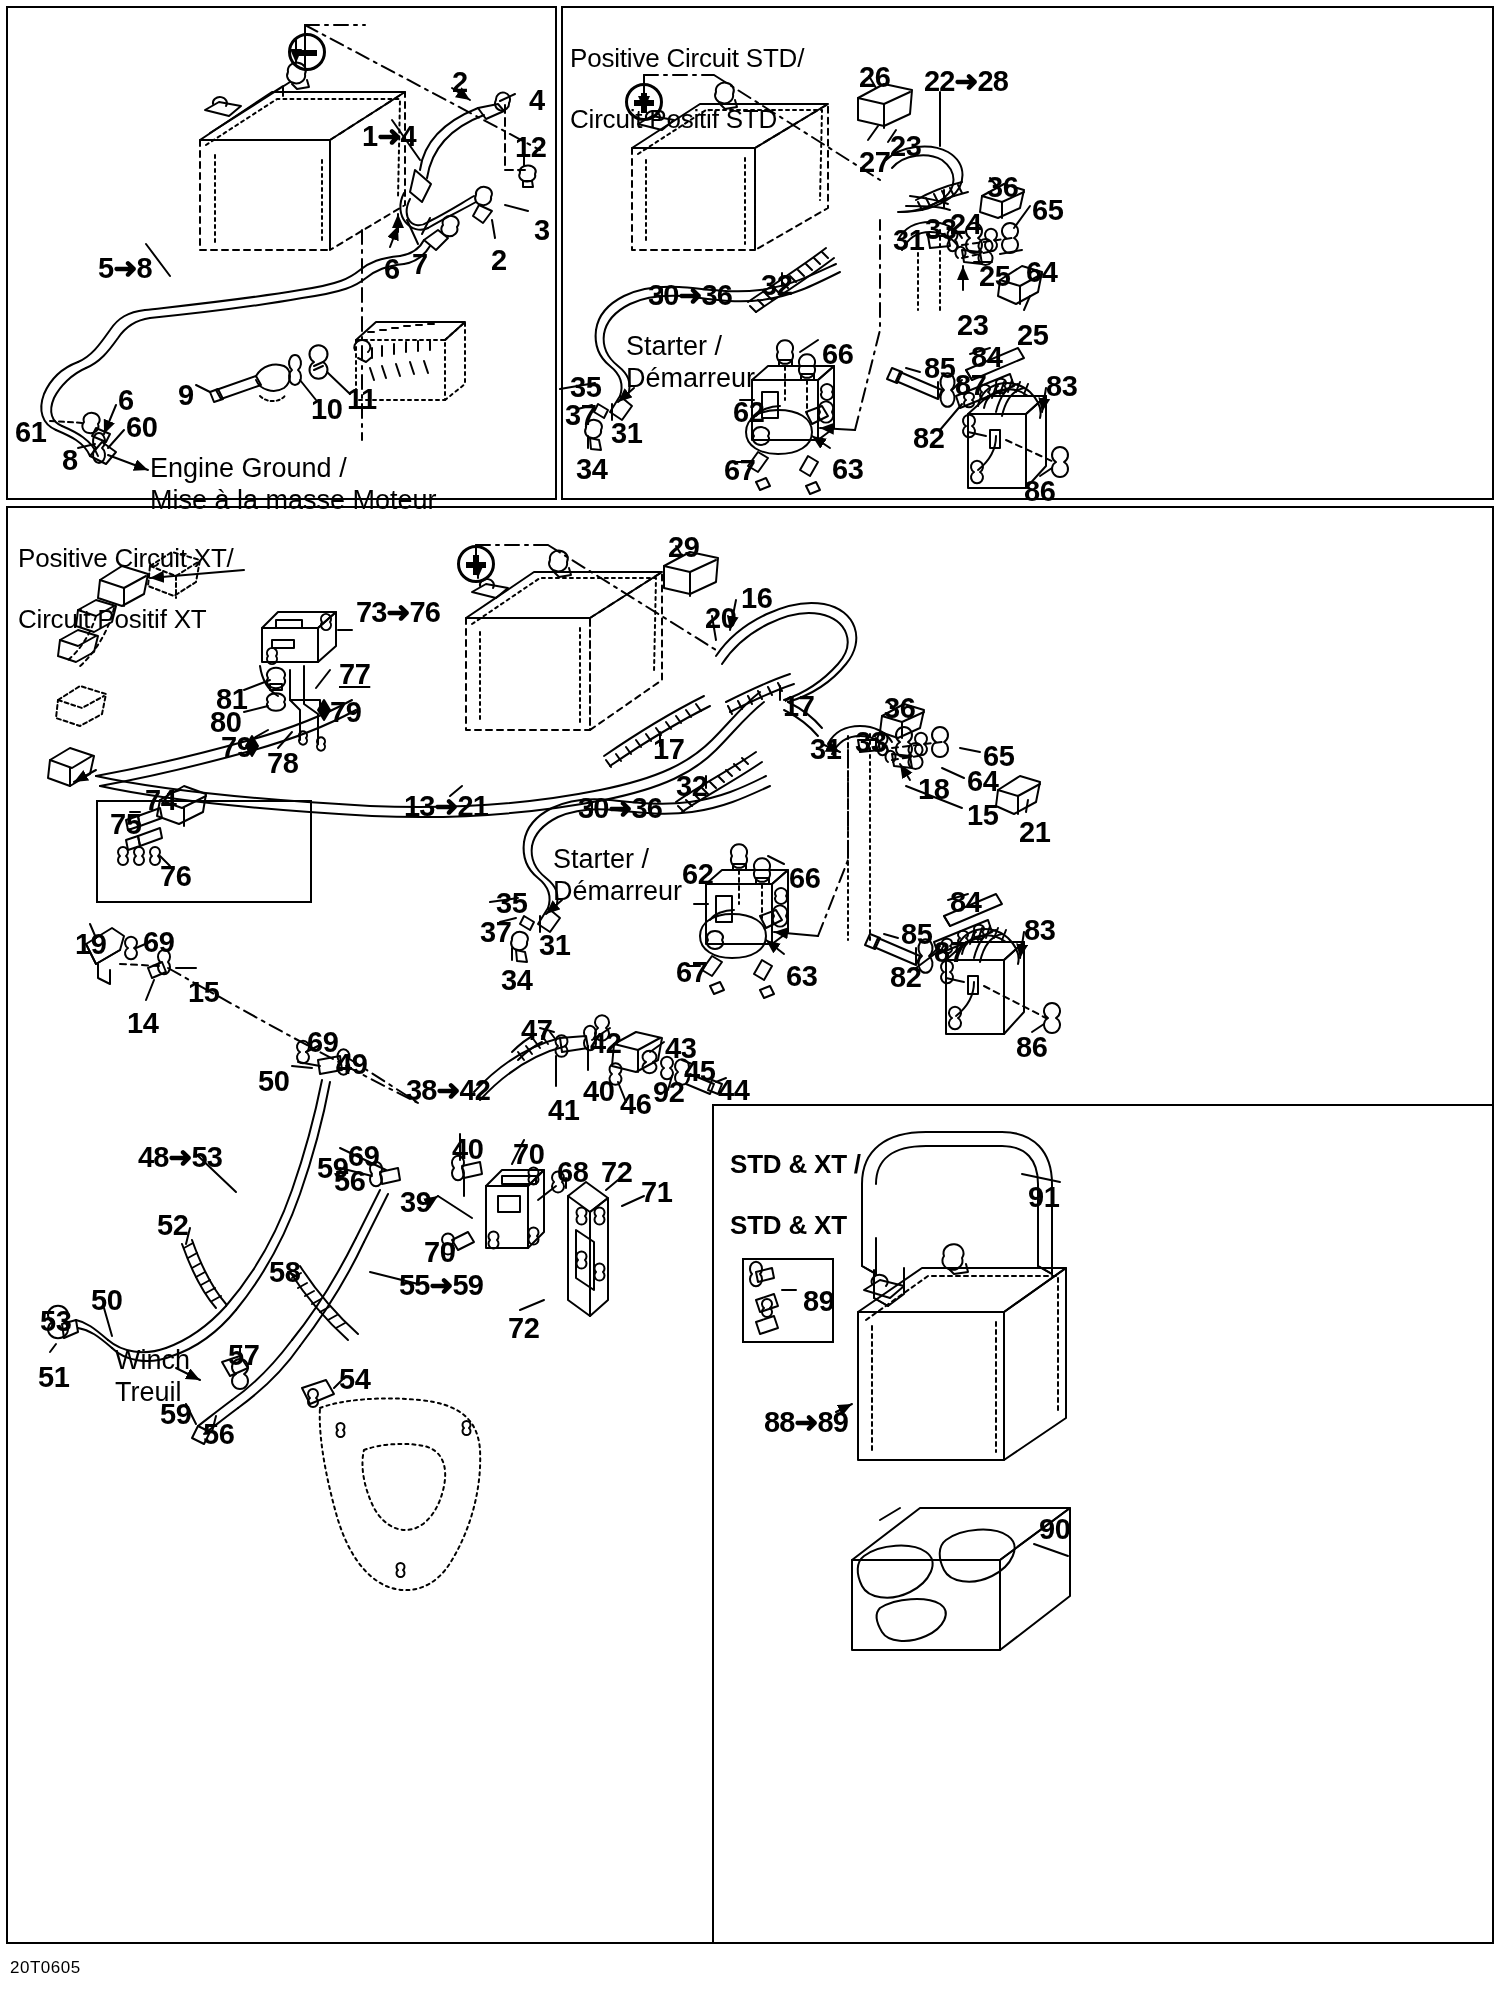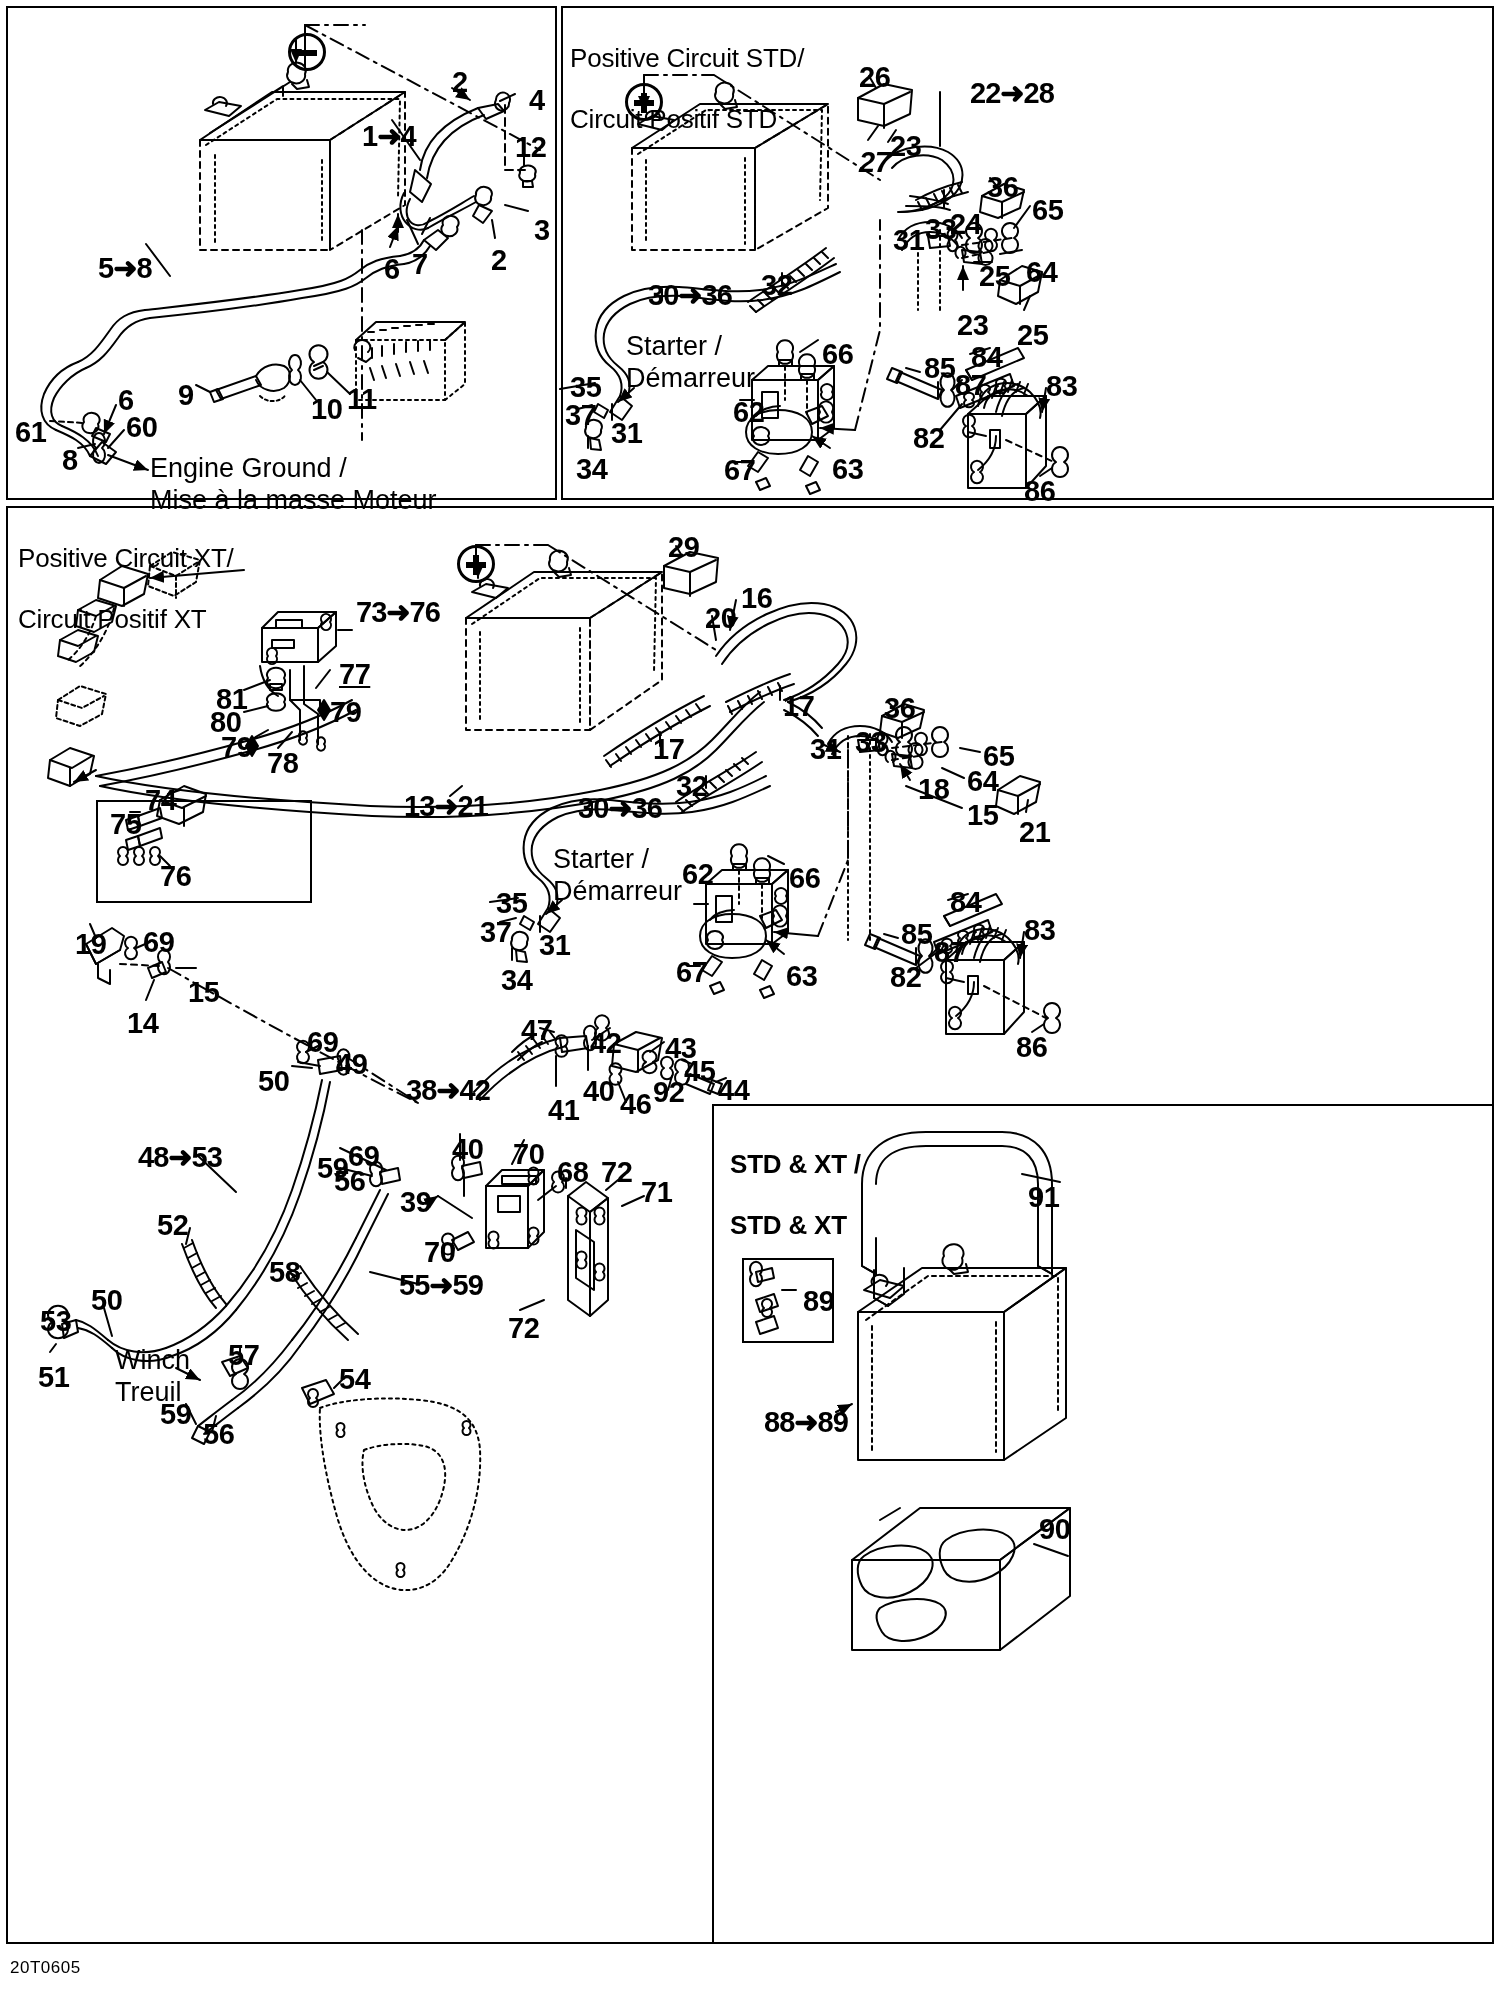--- a/index.html
+++ b/index.html
@@ -722,23 +722,23 @@
       <div class="cal" style="left: 384px; top: 255px;">6</div>
       <div class="cal rng" style="left: 98px; top: 254px;">5➜8</div>
       <div class="cal" style="left: 118px; top: 386px;">6</div>
       <div class="cal" style="left: 178px; top: 381px;">9</div>
       <div class="cal" style="left: 311px; top: 395px;">10</div>
       <div class="cal" style="left: 347px; top: 385px;">11</div>
       <div class="cal" style="left: 15px; top: 418px;">61</div>
       <div class="cal" style="left: 126px; top: 413px;">60</div>
       <div class="cal" style="left: 62px; top: 446px;">8</div>
       <div class="cal" style="left: 859px; top: 63px;">26</div>
-      <div class="cal rng" style="left: 924px; top: 79px; margin-left: 46px;">22➜28</div>
+      <div class="cal rng" style="left: 924px; top: 67px;">22➜28</div>
       <div class="cal" style="left: 890px; top: 132px;">23</div>
-      <div class="cal" style="left: 859px; top: 148px; font-style: italic;">27</div>
+      <div class="cal" style="left: 859px; top: 148px;">27</div>
       <div class="cal" style="left: 950px; top: 194px; margin-top: 16px;">24</div>
       <div class="cal" style="left: 987px; top: 173px;">36</div>
       <div class="cal" style="left: 1032px; top: 196px;">65</div>
       <div class="cal" style="left: 893px; top: 226px;">31</div>
       <div class="cal" style="left: 925px; top: 215px;">33</div>
       <div class="cal" style="left: 979px; top: 262px;">25</div>
       <div class="cal" style="left: 1026px; top: 258px;">64</div>
       <div class="cal" style="left: 957px; top: 311px;">23</div>
       <div class="cal" style="left: 1017px; top: 321px;">25</div>
       <div class="cal" style="left: 761px; top: 271px;">32</div>

